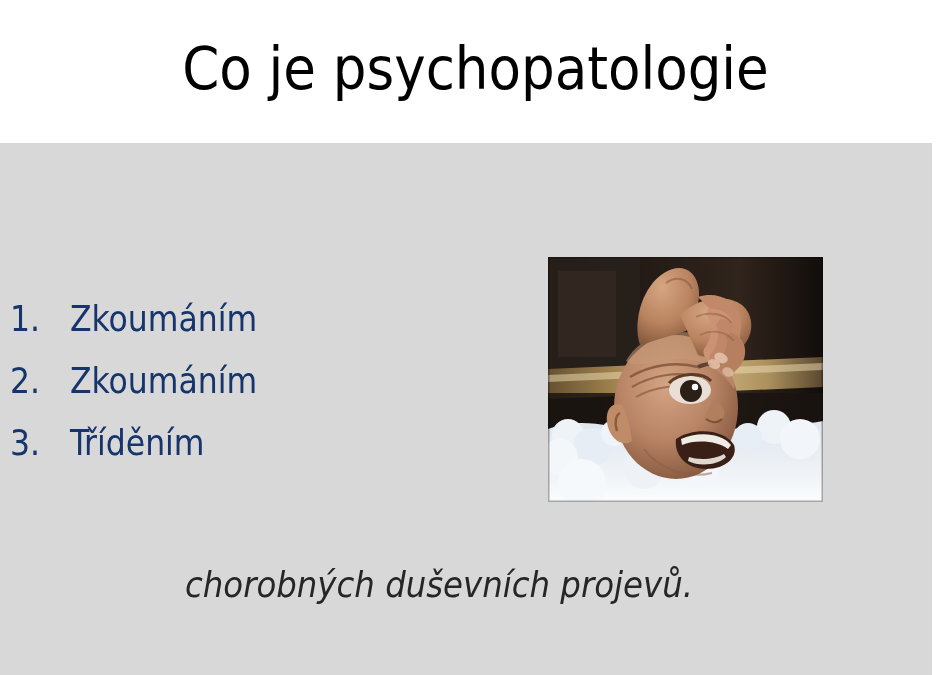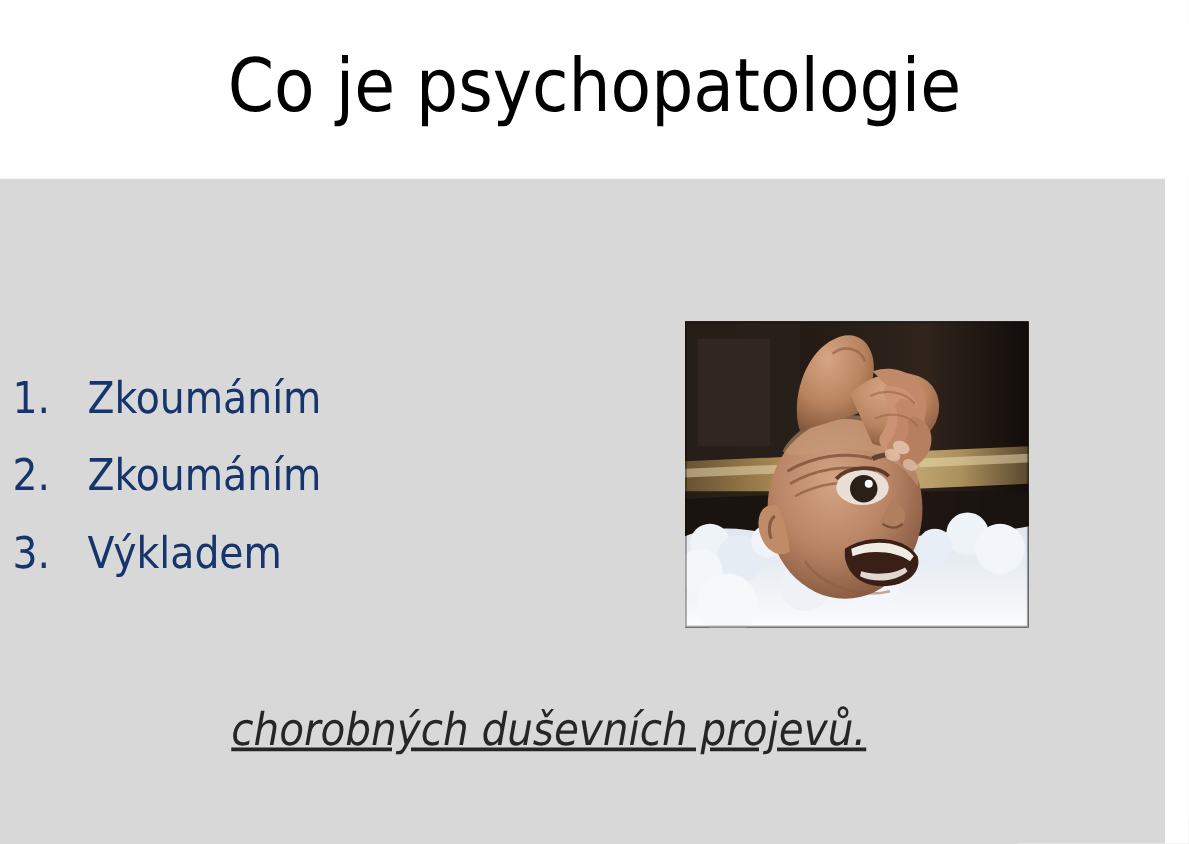--- a/index.html
+++ b/index.html
@@ -111,21 +111,20 @@
     position: absolute;
     left: 185px;
     top: 562px;
     font-family: "DejaVu Sans Condensed", "Liberation Sans Narrow", "Liberation Sans", sans-serif;
     font-stretch: condensed;
     font-style: italic;
     font-size: 36px;
     line-height: 46px;
     color: #262626;
     white-space: nowrap;
-    text-decoration: underline;
   }
 
   
   .photo-frame {
     position: absolute;
     left: 548px;
     top: 257px;
     width: 275px;
     height: 245px;
     overflow: hidden;
@@ -153,21 +152,21 @@
     <li class="list-row">
       <span class="list-marker">1.</span>
       <span class="list-label">Zkoumáním</span>
     </li>
     <li class="list-row">
       <span class="list-marker">2.</span>
       <span class="list-label">Zkoumáním</span>
     </li>
     <li class="list-row">
       <span class="list-marker">3.</span>
-      <span class="list-label">Výkladem</span>
+      <span class="list-label">Tříděním</span>
     </li>
   </ul>
 
   <div class="closing-line">chorobných duševních projevů.</div>
 
   <div class="photo-frame">
     <svg viewBox="0 0 275 245" xmlns="http://www.w3.org/2000/svg">
       <defs>
         <linearGradient id="bgTop" x1="0" y1="0" x2="1" y2="0">
           <stop offset="0%" stop-color="#1b1512"></stop>

